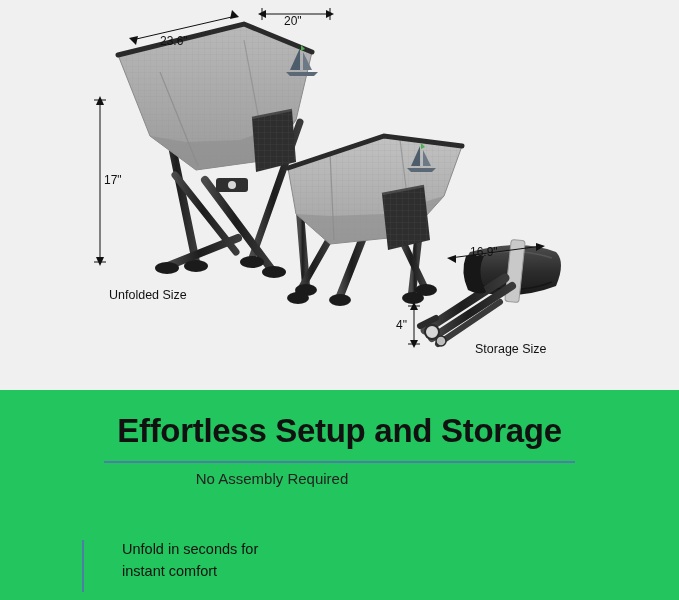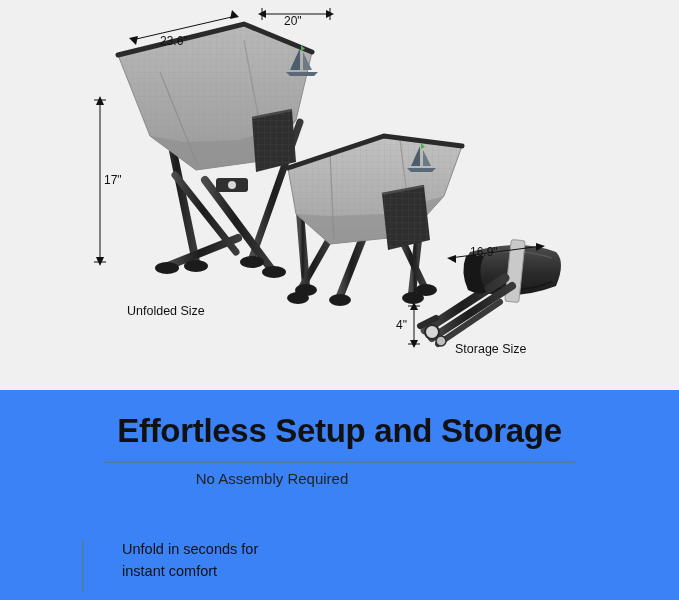--- a/index.html
+++ b/index.html
@@ -47,21 +47,21 @@
     color: #111111;
     font-size: 12.5px;
     white-space: nowrap;
   }
 
   
   .lower {
     position: relative;
     width: 679px;
     height: 210px;
-    background: #3b82f6;
+    background: #22c55e;
   }
   .headline {
     position: absolute;
     left: 0;
     top: 22px;
     width: 679px;
     text-align: center;
     font-size: 33px;
     font-weight: bold;
     color: #111111;
@@ -270,22 +270,22 @@
         <path d="M414 348 l-4 -8 l8 0 z" fill="#111111" stroke="none"></path>
       </g>
     </svg>
 
     <div class="dim-label" style="left:284px; top:14px;">20"</div>
     <div class="dim-label" style="left:160px; top:34px;">23.6"</div>
     <div class="dim-label" style="left:104px; top:173px;">17"</div>
     <div class="dim-label" style="left:470px; top:245px;">16.9"</div>
     <div class="dim-label" style="left:396px; top:318px;">4"</div>
 
-    <div class="cap-label" style="left:127px; top:288px;margin-top:16px;">Unfolded Size</div>
-    <div class="cap-label" style="left:455px; top:342px;">Storage Size</div>
+    <div class="cap-label" style="left:109px; top:288px;">Unfolded Size</div>
+    <div class="cap-label" style="left:475px; top:342px;">Storage Size</div>
   </div>
 
   <div class="lower">
     <div class="headline">Effortless Setup and Storage</div>
     <div class="rule"></div>
     <div class="subhead">No Assembly Required</div>
 
     <div class="features">
       <div class="feature">
         <div class="bar"></div>

